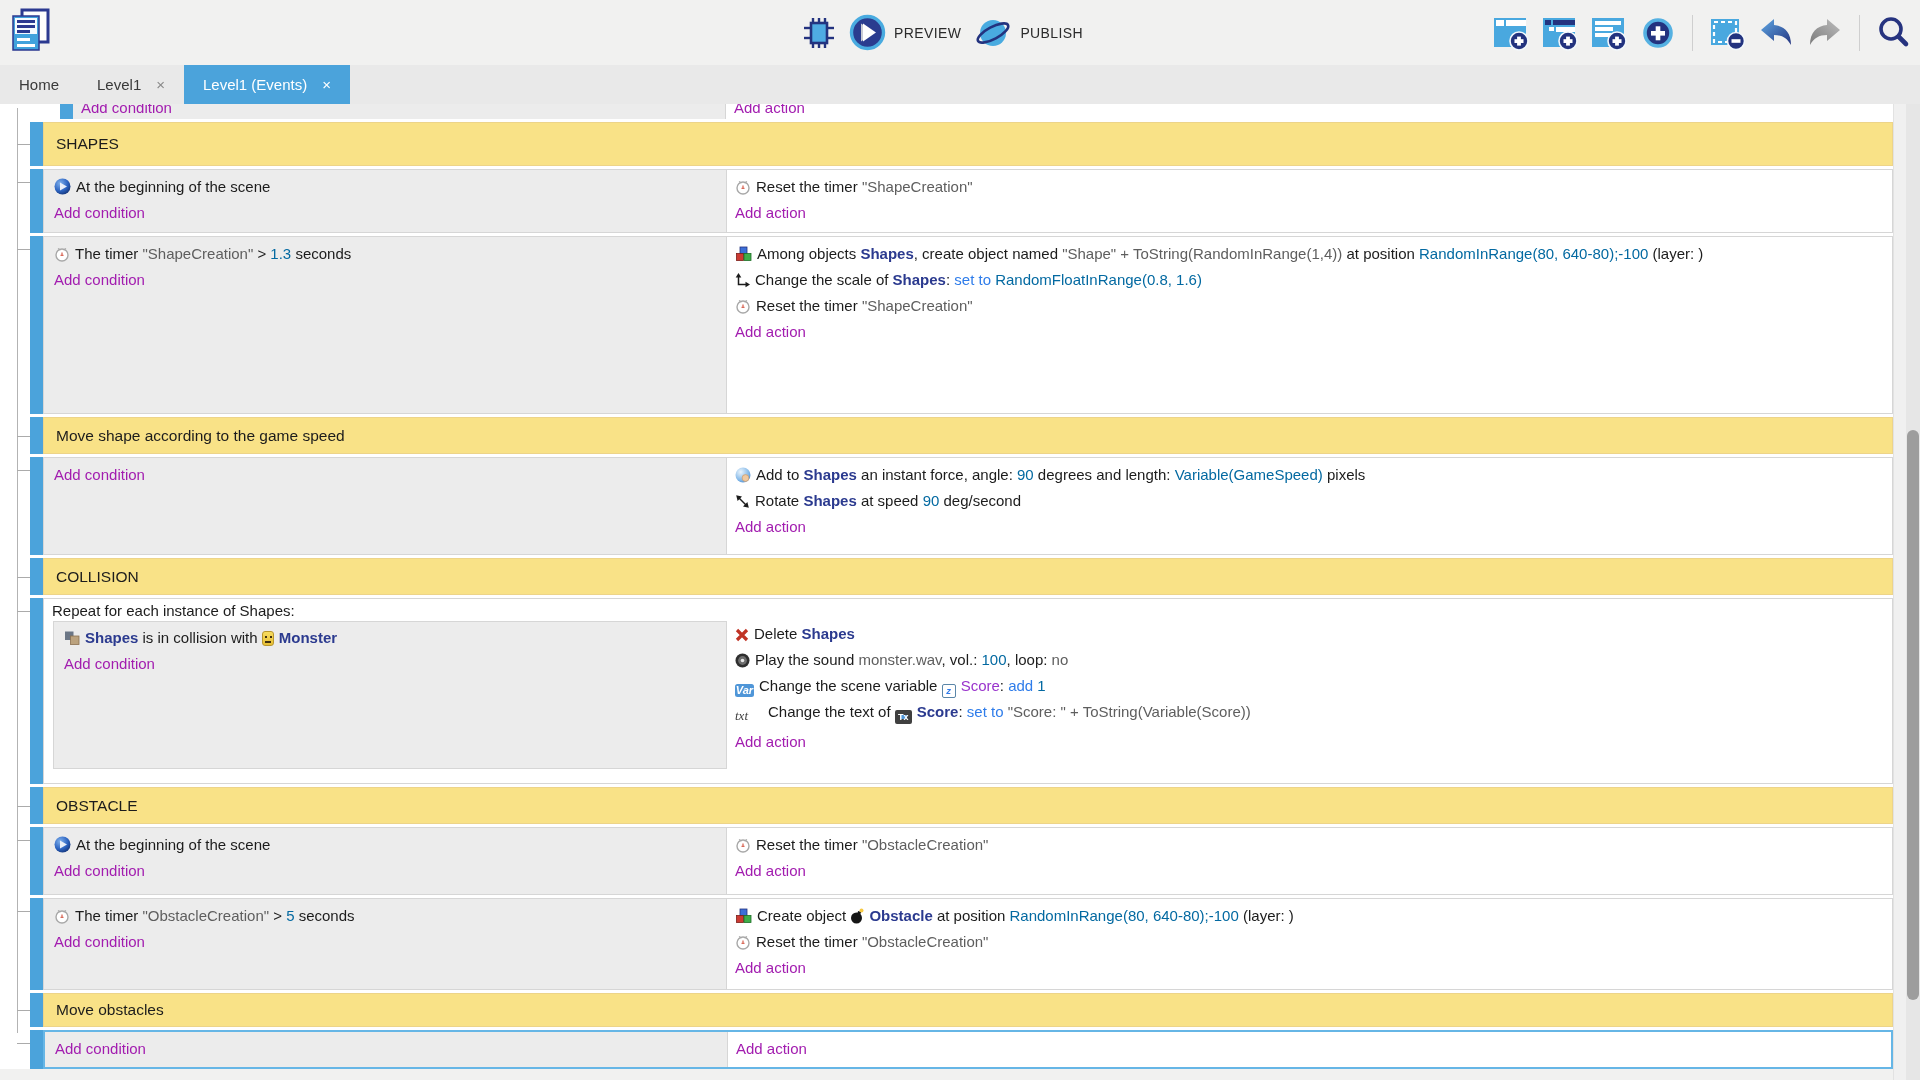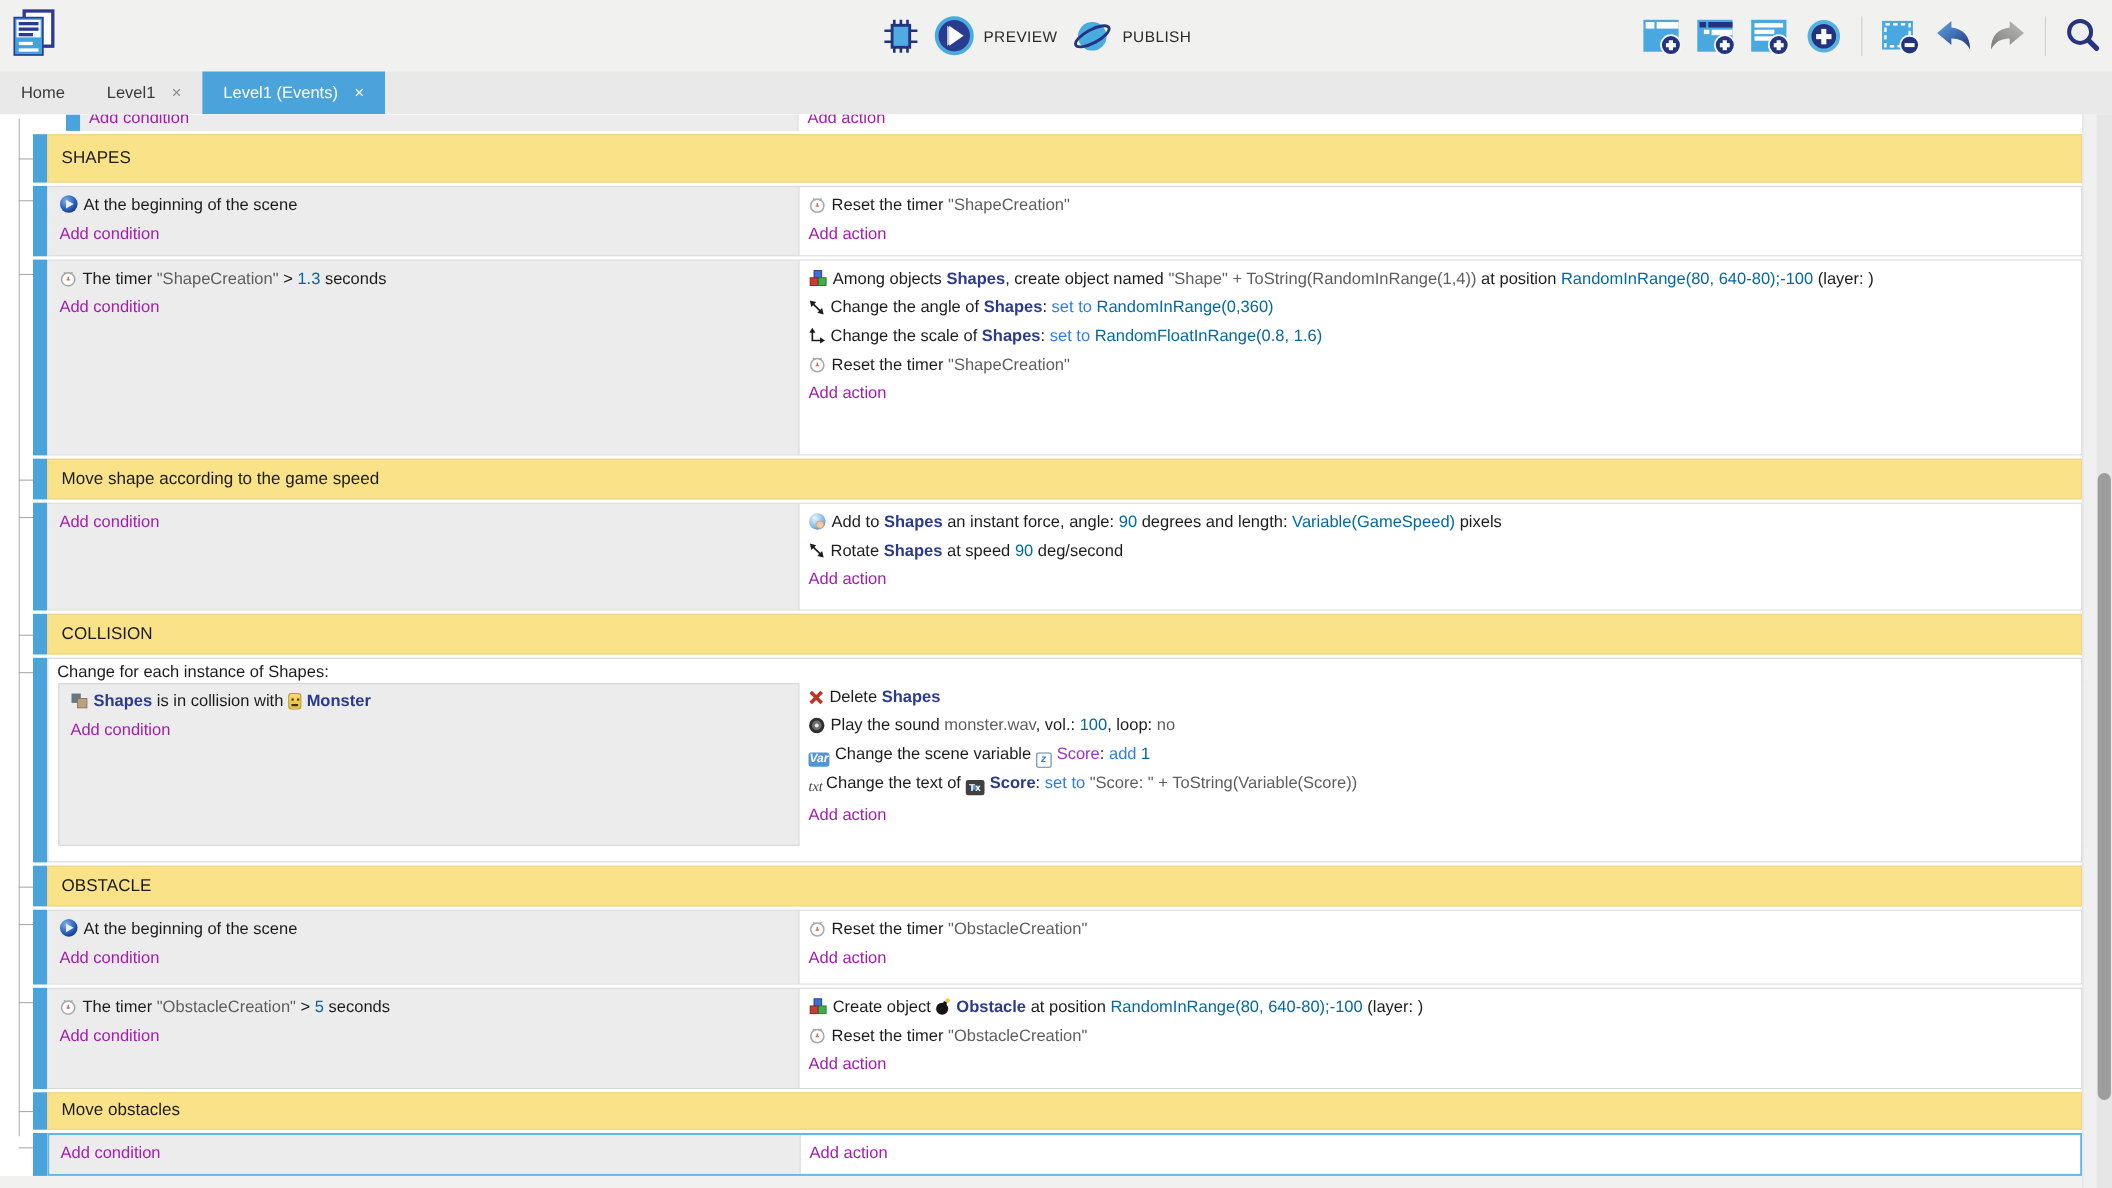--- a/index.html
+++ b/index.html
@@ -56,21 +56,21 @@
   .partial-clip { height:15px; overflow:hidden; }
   .partial-clip .ln { margin-top:-9px; }
   .partial-cond { width:653px; flex:none; background:#ECECEC; border-right:1px solid #D6D6D6; }
 
   
   .icn { display:inline-flex; align-items:center; justify-content:center; vertical-align:-3px; margin-right:5px; }
   .ic-var { width:19px; height:13px; background:#4F96D8; border-radius:2.5px; color:#fff; font-size:11px;
             font-style:italic; font-weight:700; }
   .ic-varbox { width:14px; height:14px; border:1.3px solid #5A86A8; background:#fff; border-radius:2px;
                color:#2F7BEA; font-size:9.5px; font-style:italic; font-weight:700; }
-  .ic-txt { color:#3F3F3F; font-style:italic; font-size:13px; font-family:"Liberation Serif", serif; margin-right:3px; }
+  .ic-txt { color:#3F3F3F; font-style:italic; font-size:13px; font-family:"Liberation Serif", serif; margin-right:20px; }
   .ic-textobj { width:17px; height:14px; background:#4F96D8; border:5px solid #404040; border-radius:2px;
                 color:#fff; font-weight:700; font-size:9px; }
   .ic-monster { width:12px; height:15px; border-radius:3px; border:1px solid #B8962D; position:relative;
                 background:linear-gradient(#F7DC5F,#E7BF35); }
   .ic-monster::before { content:""; position:absolute; left:2px; top:4px; width:2px; height:2px;
                         background:#403010; box-shadow:5px 0 0 #403010; }
   .ic-monster::after { content:""; position:absolute; left:2px; top:9px; width:6px; height:1.5px; background:#403010; }
 
   
   .right-gutter { position:absolute; left:1893px; top:0; bottom:0; width:27px; background:#F0F0F0; border-left:1px solid #E2E2E2; }
@@ -303,27 +303,20 @@
             <div class="act-col">
               <div class="ln"><span class="icn">
                   <svg width="17" height="16" viewBox="0 0 17 16">
                     <rect x="5" y="1" width="7" height="7" fill="#3C6FD8" stroke="#23337F" stroke-width="0.8"></rect>
                     <rect x="1.5" y="7.5" width="7" height="7" fill="#CC3B33" stroke="#7C1F1A" stroke-width="0.8"></rect>
                     <rect x="9" y="7.5" width="7" height="7" fill="#3FAE4A" stroke="#1E6F27" stroke-width="0.8"></rect>
                   </svg>
                 </span><span class="sg-t">Among objects </span><span class="sg-o">Shapes</span><span class="sg-t">, create object named </span><span class="sg-g">"Shape" + ToString(RandomInRange(1,4))</span><span class="sg-t"> at position </span><span class="sg-n">RandomInRange(80, 640-80);-100</span><span class="sg-t"> (layer: )</span></div>
               <div class="ln"><span class="icn">
                   <svg width="15" height="15" viewBox="0 0 15 15">
-                    <line x1="3.5" y1="3.5" x2="11.5" y2="11.5" stroke="#1C1C1C" stroke-width="1.5"></line>
-                    <path d="M1.2 1.2 L7 2.6 L2.6 7 Z" fill="#1C1C1C"></path>
-                    <path d="M13.8 13.8 L8 12.4 L12.4 8 Z" fill="#1C1C1C"></path>
-                  </svg>
-                </span><span class="sg-t">Change the angle of </span><span class="sg-o">Shapes</span><span class="sg-t">: </span><span class="sg-b">set to </span><span class="sg-n">RandomInRange(0,360)</span></div>
-              <div class="ln"><span class="icn">
-                  <svg width="15" height="15" viewBox="0 0 15 15">
                     <path d="M3.5 3 V11.5 H12" fill="none" stroke="#1C1C1C" stroke-width="1.5"></path>
                     <path d="M3.5 0 L6.3 4.5 H0.7 Z" fill="#1C1C1C"></path>
                     <path d="M15 11.5 L10.5 8.7 V14.3 Z" fill="#1C1C1C"></path>
                   </svg>
                 </span><span class="sg-t">Change the scale of </span><span class="sg-o">Shapes</span><span class="sg-t">: </span><span class="sg-b">set to </span><span class="sg-n">RandomFloatInRange(0.8, 1.6)</span></div>
               <div class="ln"><span class="icn">
                   <svg width="16" height="16" viewBox="0 0 16 16">
                     <circle cx="8" cy="9" r="6" fill="#fff" stroke="#A8A8A8" stroke-width="1.4"></circle>
                     <line x1="4" y1="2.5" x2="6.5" y2="4" stroke="#A8A8A8" stroke-width="1.3"></line>
                     <line x1="12" y1="2.5" x2="9.5" y2="4" stroke="#A8A8A8" stroke-width="1.3"></line>
@@ -381,21 +374,21 @@
           <div class="bar"></div>
           <div class="block group">
             <span>COLLISION</span>
           </div>
         </div>
         <div class="row" style="height: 186px;">
           <i class="tick" style="top: 13px;"></i>
           <div class="rail"></div>
           <div class="bar"></div>
           <div class="block foreach">
-            <div class="fe-head">Change for each instance of Shapes:</div>
+            <div class="fe-head">Repeat for each instance of Shapes:</div>
             <div class="fe-body">
               <div class="fe-rail"></div>
               <div class="fe-cond" style="height: 148px;">
                 <div class="ln"><span class="icn">
                     <svg width="16" height="15" viewBox="0 0 16 15">
                       <rect x="1" y="0.5" width="8.5" height="8.5" fill="#6B7685"></rect>
                       <rect x="6.5" y="5" width="8.5" height="8.5" fill="#BBA27E" stroke="#8A7050" stroke-width="0.8"></rect>
                     </svg>
                   </span><span class="sg-o">Shapes</span><span class="sg-t">  is in collision with </span><span class="icn ic-monster"></span><span class="sg-o">Monster</span></div>
                 <div class="ln ph"><span class="">Add condition</span></div>

